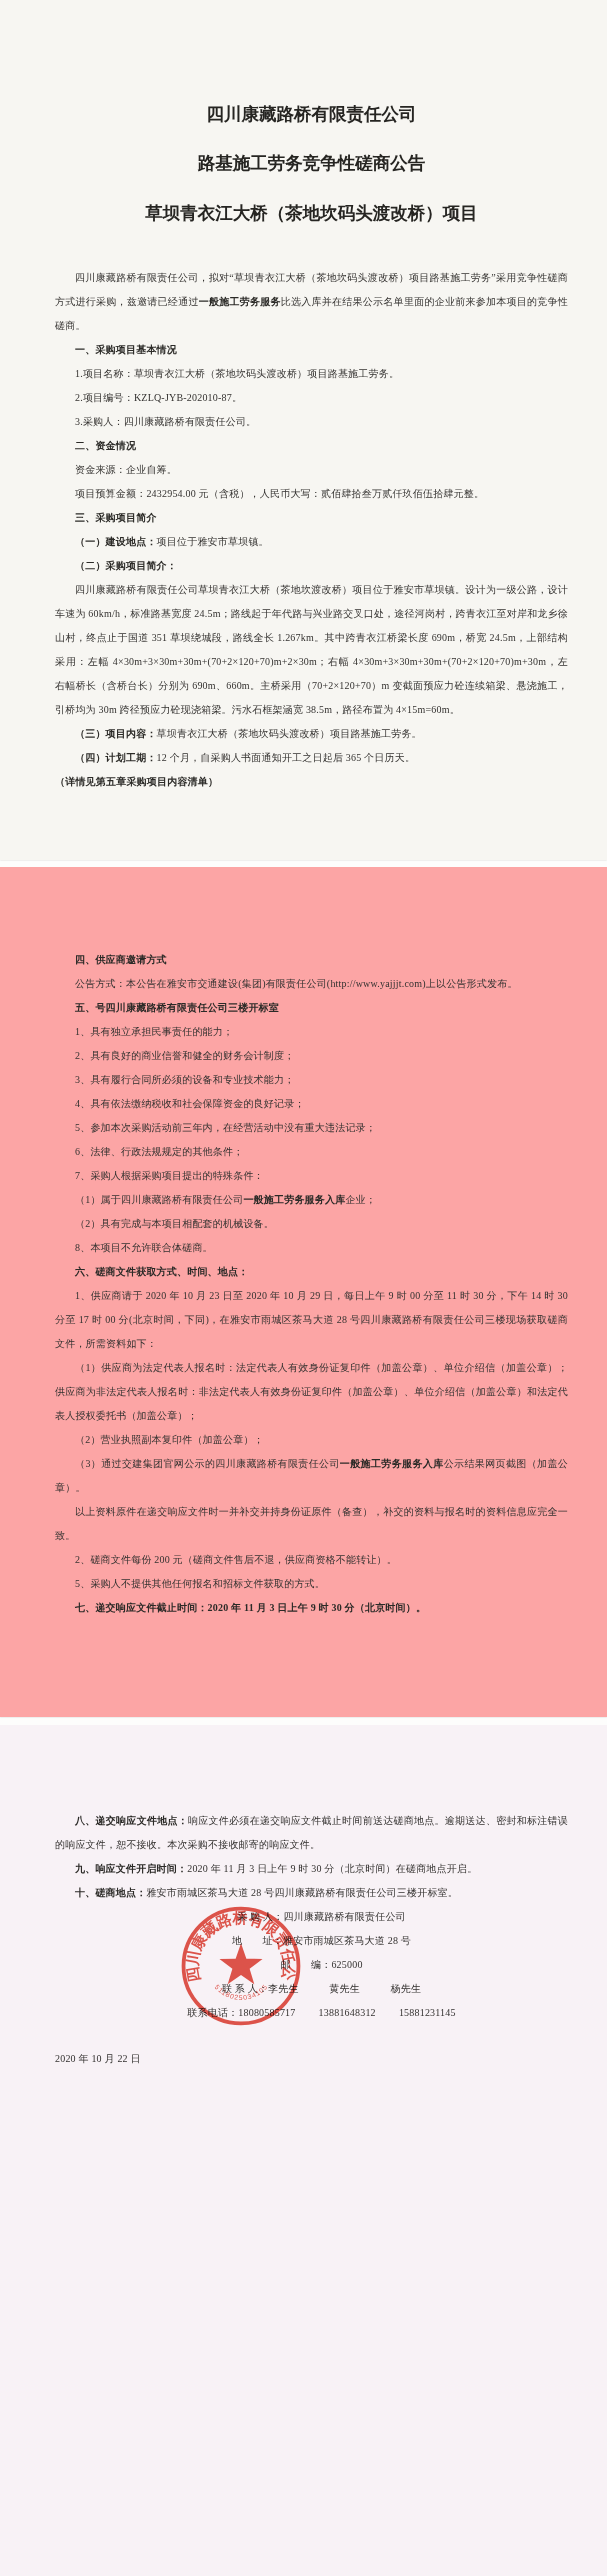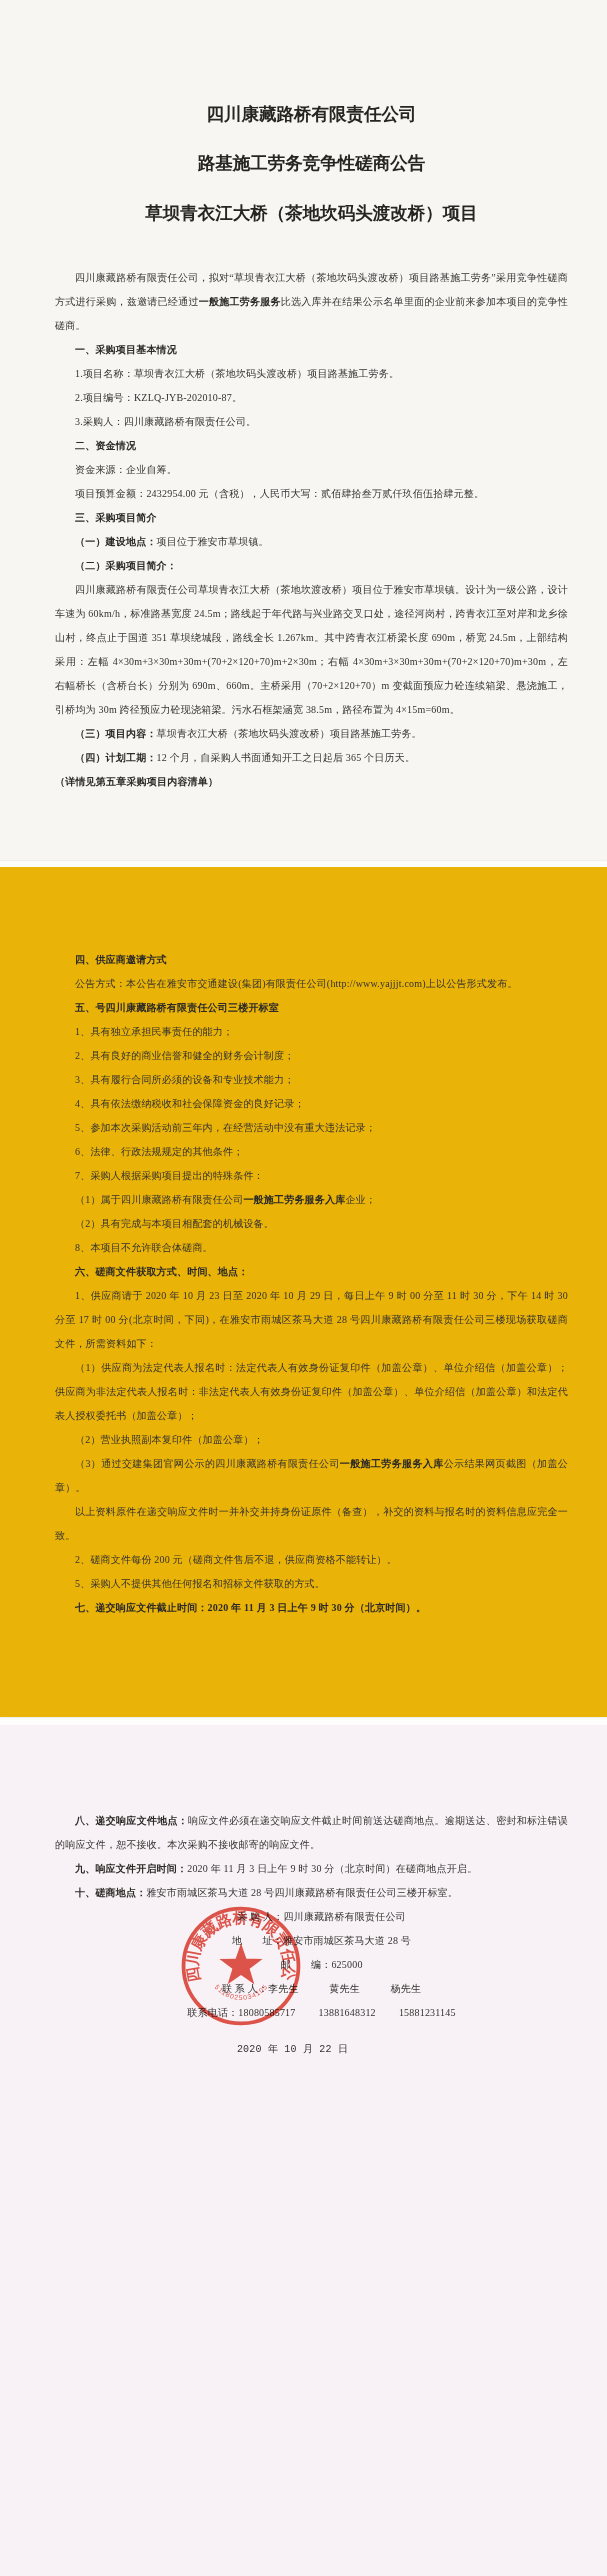--- a/index.html
+++ b/index.html
@@ -10,21 +10,21 @@
     overflow:hidden;
     font-family:"Liberation Serif","DejaVu Serif",serif;
     color:#343230;
   }
   .page{
     position:absolute;left:0;width:607px;
     box-sizing:border-box;
     box-shadow:0 0.8px 1.5px rgba(0,0,0,.15);
   }
   #page-1{top:0;height:860px;background:#f7f6f2;padding:80px 39px 0 55px;}
-  #page-2{top:867px;height:850px;background:#eab308;padding:81px 39px 0 55px;}
+  #page-2{top:867px;height:850px;background:#fca5a5;padding:81px 39px 0 55px;}
   #page-3{top:1725px;height:851px;background:#f8f2f6;padding:84px 39px 0 55px;}
   .par{
     margin:0;
     font-size:10px;
     line-height:24px;
     text-align:justify;
     text-indent:2em;
     letter-spacing:0.2px;
   }
   .title{
@@ -33,21 +33,21 @@
     font-size:17.5px;
     line-height:32px;
     text-align:center;
     text-indent:0;
     color:#262522;
   }
   .title-gap{height:7.6px;}
   .heading{font-weight:bold;color:#2b2a27;}
   .noind{text-indent:0;}
   .contact{text-indent:0;margin-left:2em;text-align:center;}
-  .date{text-align:center;text-indent:0;padding-right:38px;margin-top:13px;font-family:Liberation Mono, monospace;}
+  .date{text-align:left;text-indent:0;padding-right:38px;margin-top:22px;}
   .b{font-weight:bold;color:#2b2a27;}
   .seal{
     position:absolute;
     left:179px;top:179px;
     width:124px;height:124px;
     opacity:.83;
     mix-blend-mode:multiply;
     pointer-events:none;
   }
 </style>

